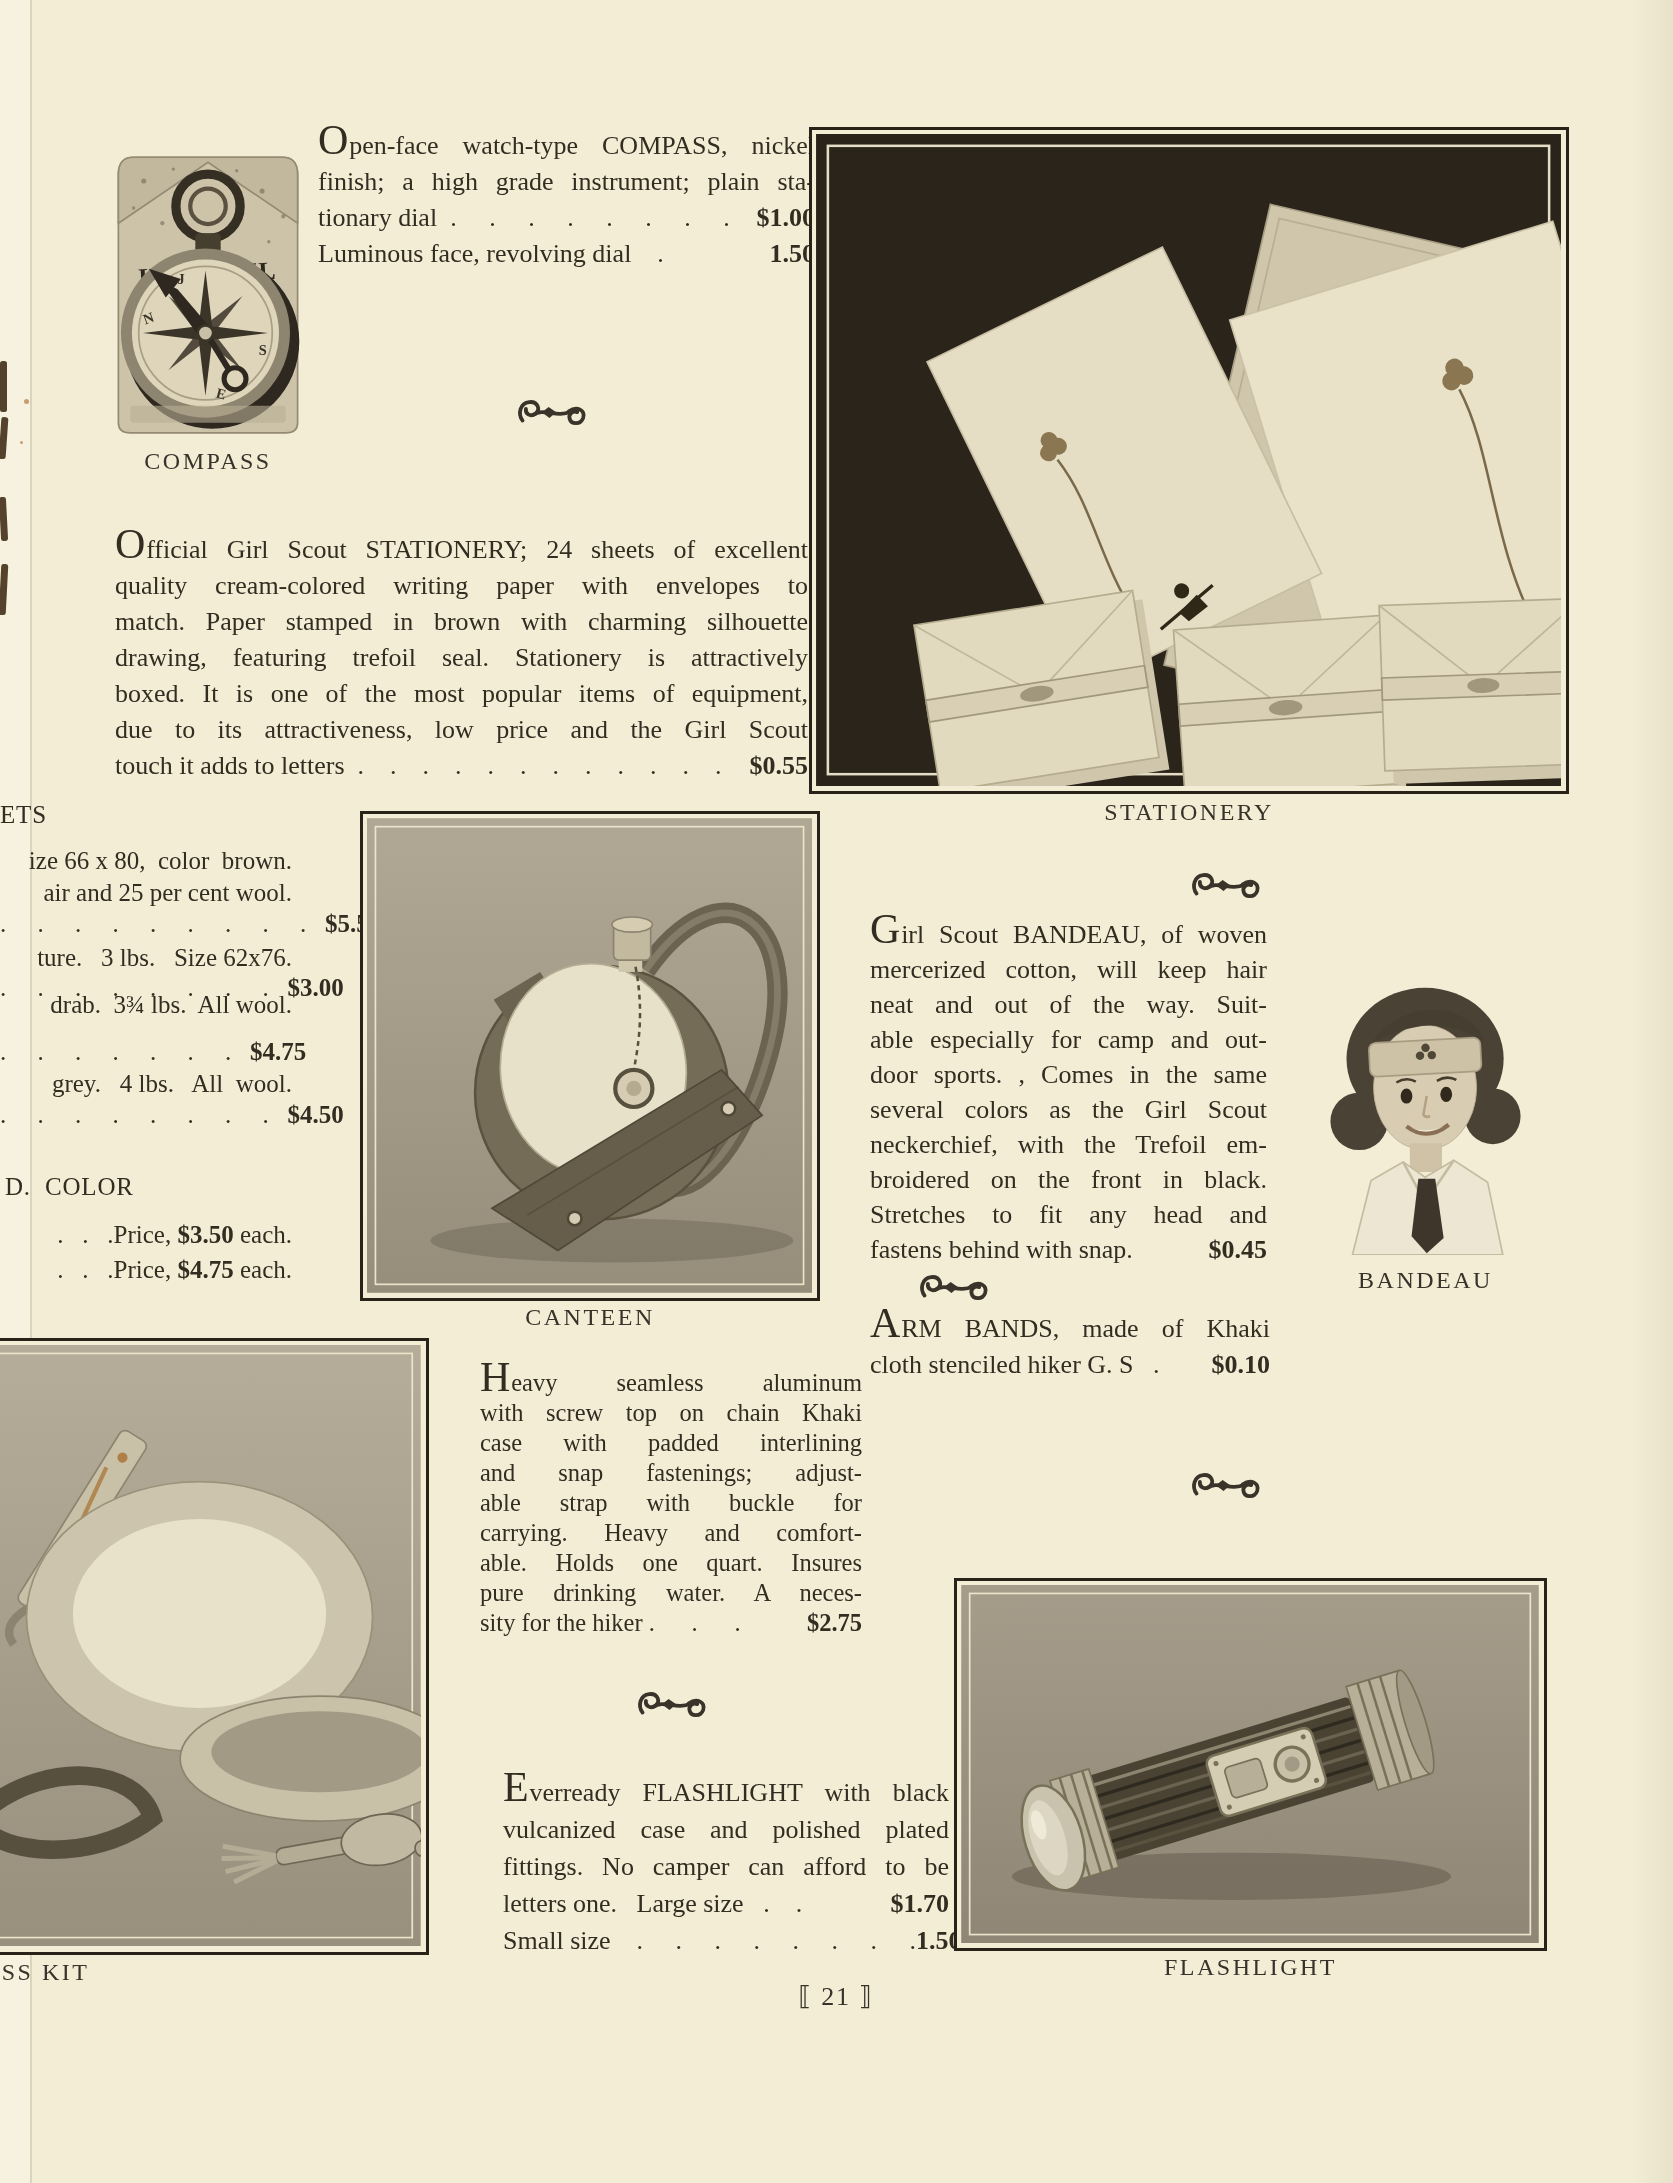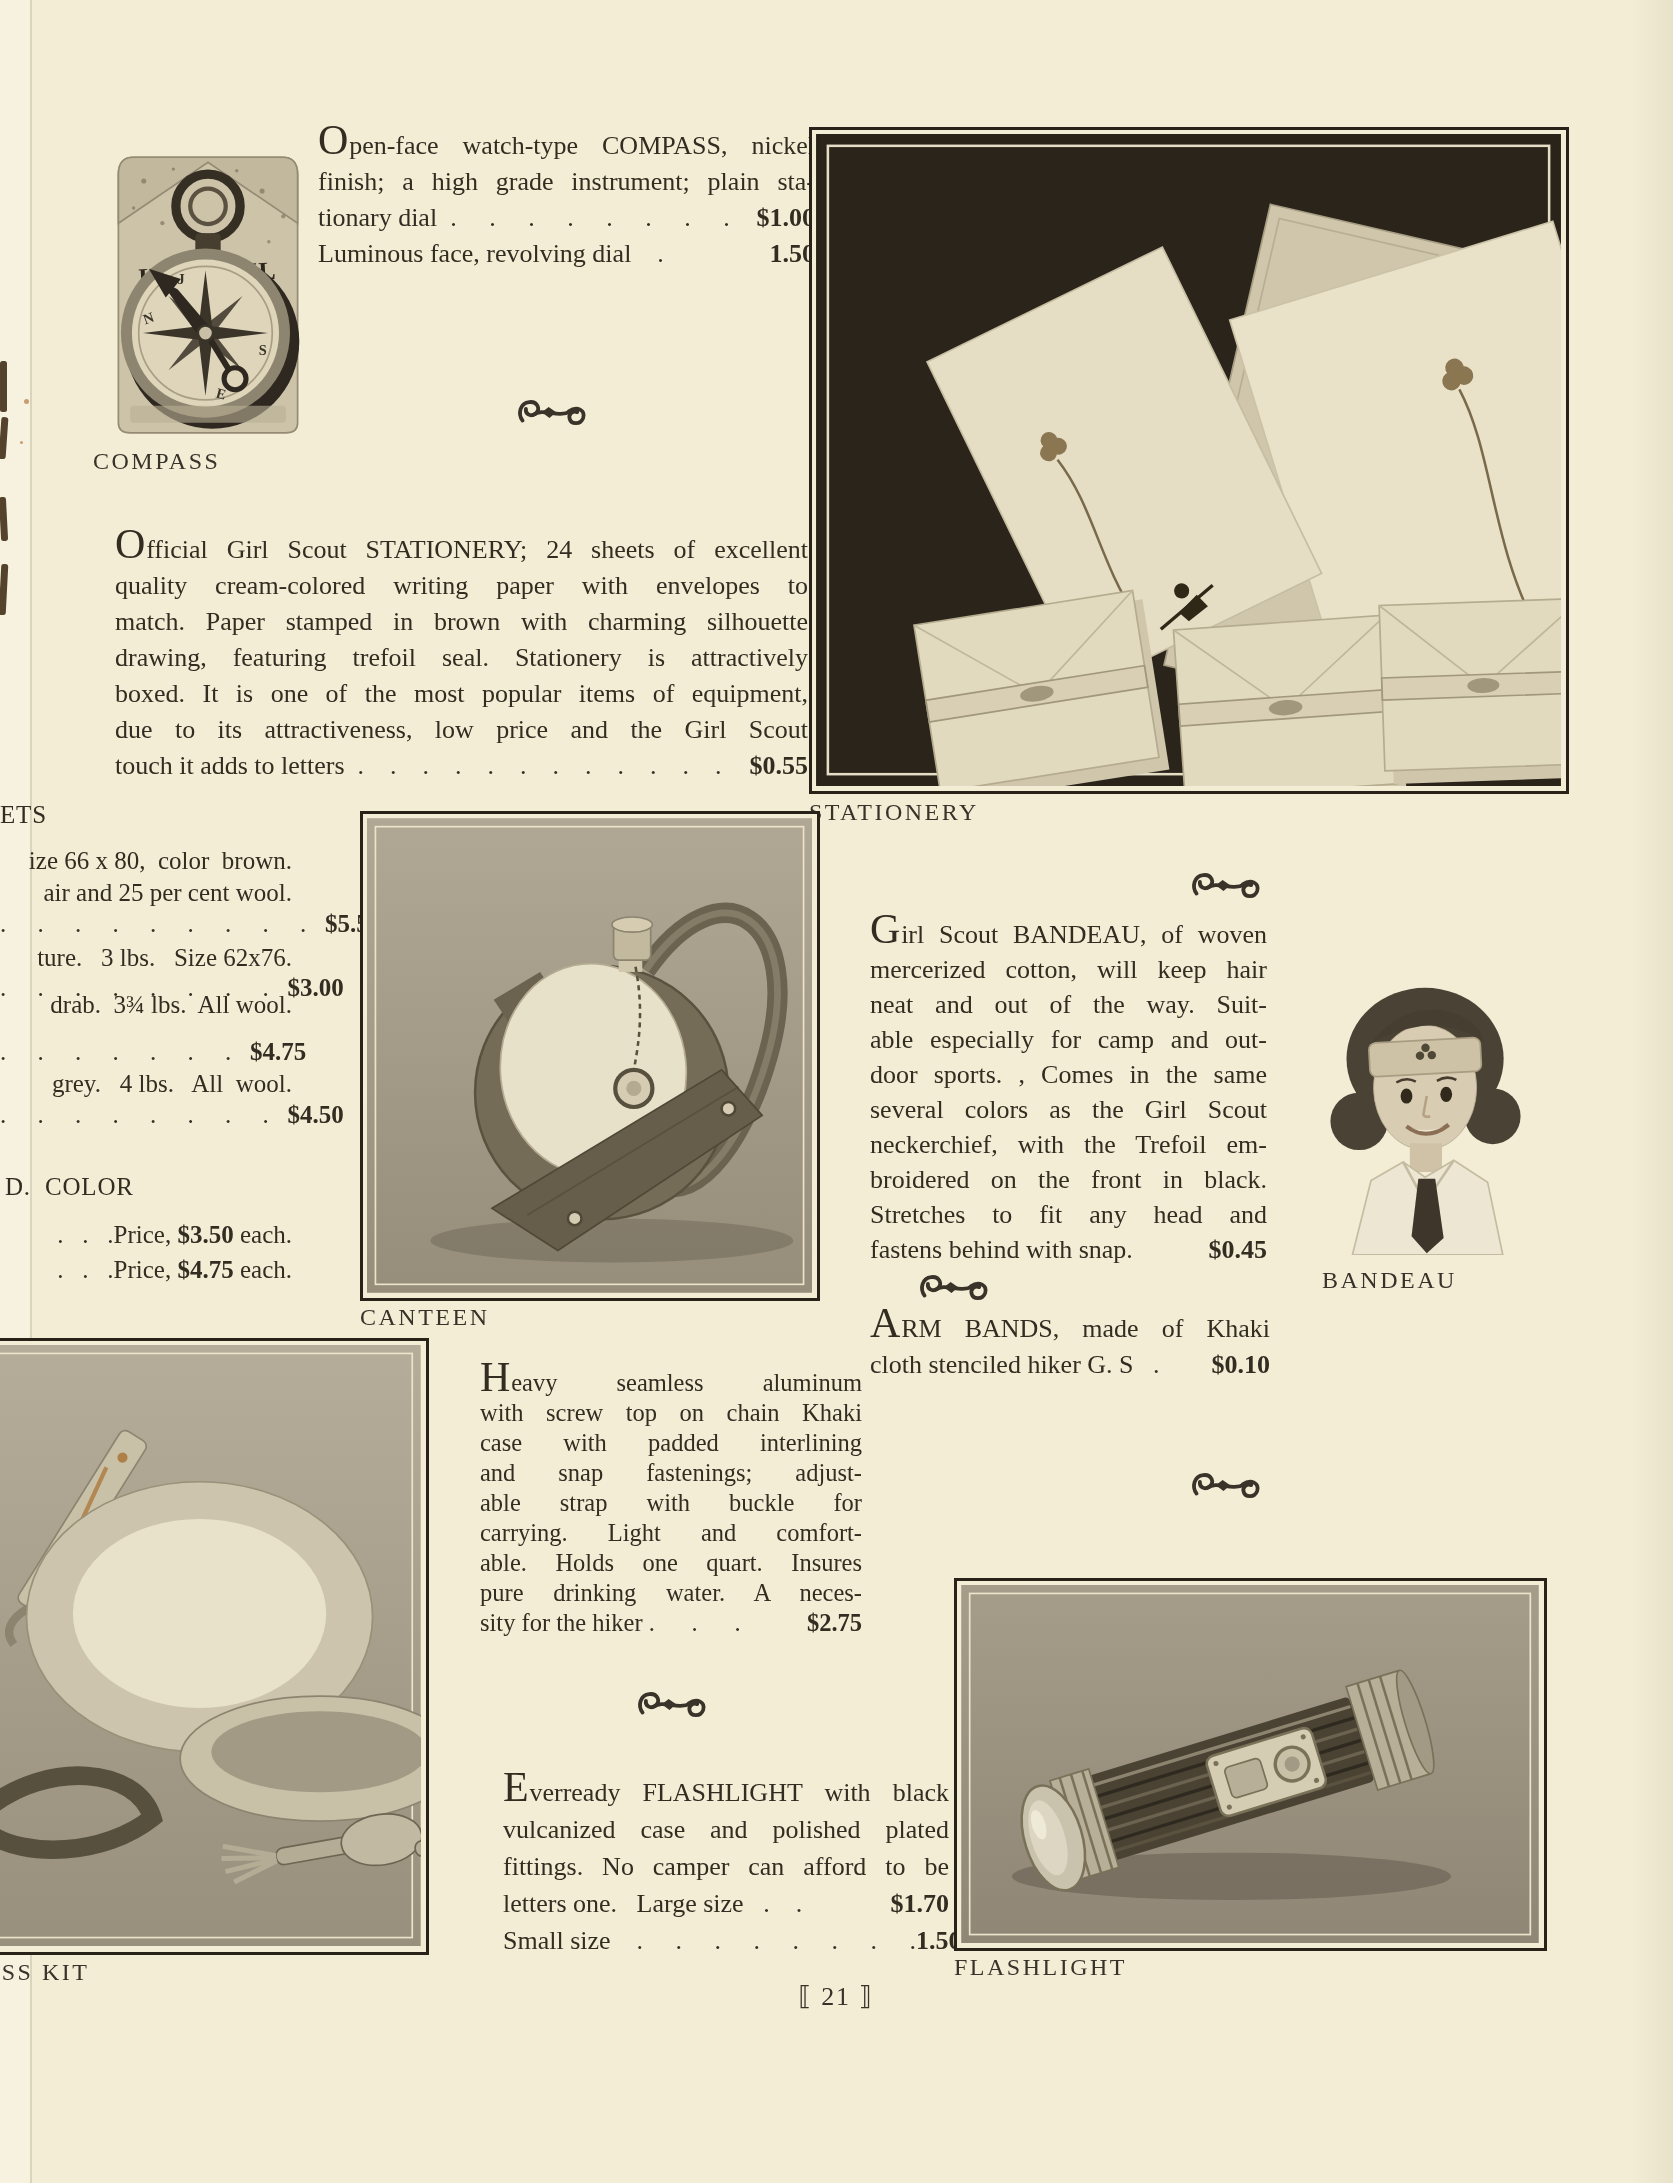--- a/index.html
+++ b/index.html
@@ -17,21 +17,21 @@
   .photo-frame{border:3.4px solid #282218;background:#f3edd6;padding:4.2px;box-sizing:border-box;}
   .para{position:absolute;font-size:26px;line-height:36px;color:#332c21;}
   .para.lh41{line-height:35px;}
   .para.lh44{line-height:37px;}
   .para.small{font-size:24.5px;line-height:30px;}
   .just{text-align:justify;text-align-last:justify;word-spacing:1.7px;}
   .cap::first-letter{font-size:42px;line-height:24px;letter-spacing:0.8px;}
   .row{display:flex;justify-content:space-between;align-items:center;}
   .rl{white-space:pre;}
   .rp{font-weight:bold;}
-  .caption{position:absolute;text-align:left;font-size:24px;letter-spacing:2.5px;color:#39322a;}
+  .caption{position:absolute;text-align:center;font-size:24px;letter-spacing:2.5px;color:#39322a;}
   .caption-left{position:absolute;font-size:24px;letter-spacing:2.5px;color:#39322a;}
   .blankets{position:absolute;}
   .blankets .bl{position:absolute;left:0;right:0;text-align:right;font-size:25px;white-space:pre;color:#332c21;}
   .blankets .bl.hd{text-align:left;letter-spacing:0.8px;}
   .b{font-weight:bold;}
   .orn{position:absolute;}
   .pagenum{position:absolute;text-align:center;font-size:26px;color:#39322a;
            font-family:"Liberation Serif","DejaVu Sans",serif;letter-spacing:1.7px;}
 </style>
 </head>
@@ -305,21 +305,21 @@
       <span class="rp">$0.10</span>
     </div>
   </div>
 
   <div class="para small" style="left:480px;top:1365px;width:382px;">
     <div class="ln just cap">Heavy seamless aluminum</div>
     <div class="ln just">with screw top on chain Khaki</div>
     <div class="ln just">case with padded interlining</div>
     <div class="ln just">and snap fastenings; adjust-</div>
     <div class="ln just">able strap with buckle for</div>
-    <div class="ln just">carrying.  Light and comfort-</div>
+    <div class="ln just">carrying.  Heavy and comfort-</div>
     <div class="ln just">able. Holds one quart. Insures</div>
     <div class="ln just">pure drinking water. A neces-</div>
     <div class="ln row">
       <span class="rl">sity for the hiker .      .      .</span>
       <span class="rp">$2.75</span>
     </div>
   </div>
 
   <figure class="photo-frame" style="left:-61px;top:1338px;width:490px;height:617px;">
     <svg viewBox="0 0 562 712" width="475" height="601">

